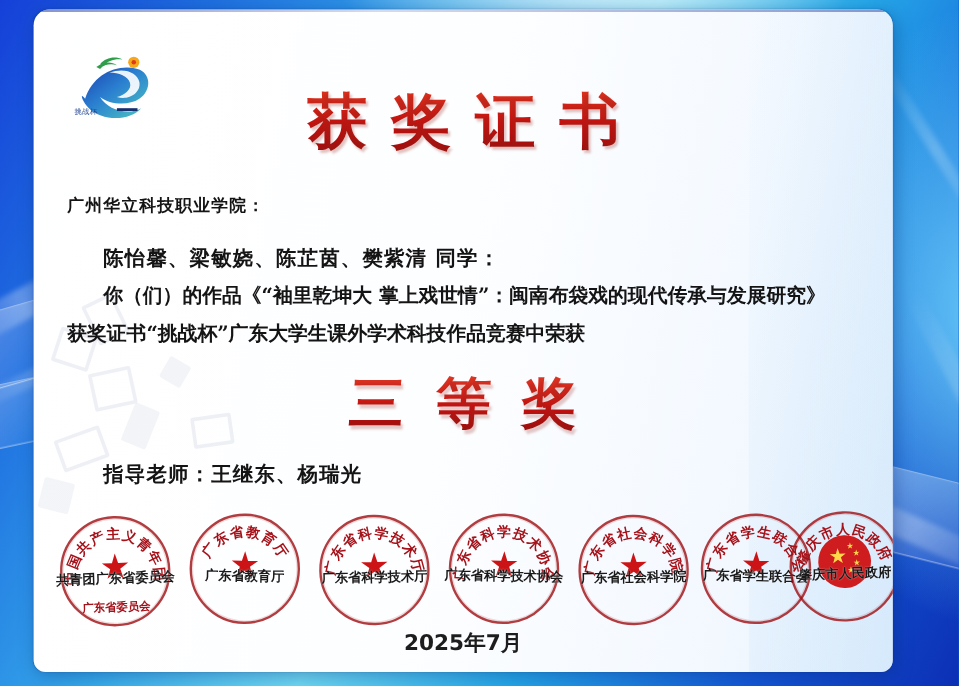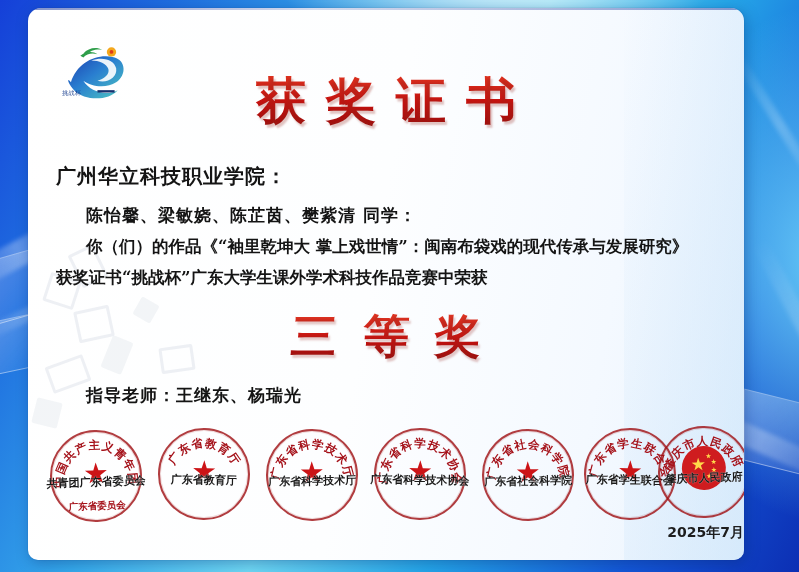--- a/index.html
+++ b/index.html
@@ -58,21 +58,21 @@
     font-size:50px;font-weight:700;letter-spacing:20px;
     color:#cf1718;text-indent:20px;
     background:linear-gradient(180deg,#e23b24 0%,#c4110f 52%,#8e0d0c 100%);
     -webkit-background-clip:text;background-clip:text;-webkit-text-fill-color:transparent;
     text-shadow:2px 3px 2px rgba(150,40,30,.28);
   }
 
   
   .body-text{position:absolute;left:0;width:716px;color:#141414;
     font-family:"DejaVu Serif","Liberation Serif",serif;font-weight:700;}
-  .line-org     {top:155px;left:28px;font-size:20px;letter-spacing:1px;}
+  .line-org     {top:155px;left:28px;font-size:14px;letter-spacing:1px;}
   .line-students{top:196px;left:58px;font-size:17px;letter-spacing:1px;}
   .line-work    {top:228px;left:58px;font-size:16.5px;letter-spacing:0px;white-space:nowrap;}
   .line-comp    {top:259px;left:28px;font-size:16.5px;letter-spacing:0px;white-space:nowrap;}
   .line-teacher {top:376px;left:58px;font-size:17px;letter-spacing:1px;}
 
   
   .prize{
     position:absolute;left:0;right:0;top:298px;text-align:center;
     font-family:"DejaVu Serif","Liberation Serif",serif;
     font-size:46px;font-weight:700;letter-spacing:26px;text-indent:26px;
@@ -97,22 +97,22 @@
     font-size:9.5px;color:#a5121a;font-weight:700;font-family:"DejaVu Serif","Liberation Serif",serif;}
   .seal-label{position:absolute;left:50%;top:56%;transform:translate(-50%,-50%);
     white-space:nowrap;font-size:11px;font-weight:700;color:#1a1a1a;
     font-family:"DejaVu Serif","Liberation Serif",serif;text-shadow:0 0 1px rgba(255,255,255,.8);}
   .seal-emblem{position:absolute;left:50%;top:46%;transform:translate(-50%,-50%);
     width:44px;height:44px;border-radius:50%;background:#cf1c1f;}
   .seal-emblem .bigstar{position:absolute;left:9px;top:11px;font-size:15px;color:#ffd94a;line-height:1;}
   .seal-emblem .sm{position:absolute;font-size:6px;color:#ffd94a;line-height:1;}
 
   
-  .date{position:absolute;left:0;width:716px;top:516px;text-align:right;
-    font-size:14px;color:#1d1d1d;font-weight:700;
+  .date{position:absolute;left:0;width:716px;top:516px;text-align:center;
+    font-size:18px;color:#1d1d1d;font-weight:700;
     font-family:"DejaVu Sans","Liberation Sans",sans-serif;}
 </style>
 </head>
 <body>
 
 <div id="stage">
 
   <div class="bg">
     <div class="bg-streak s1"></div>
     <div class="bg-streak s2"></div>

